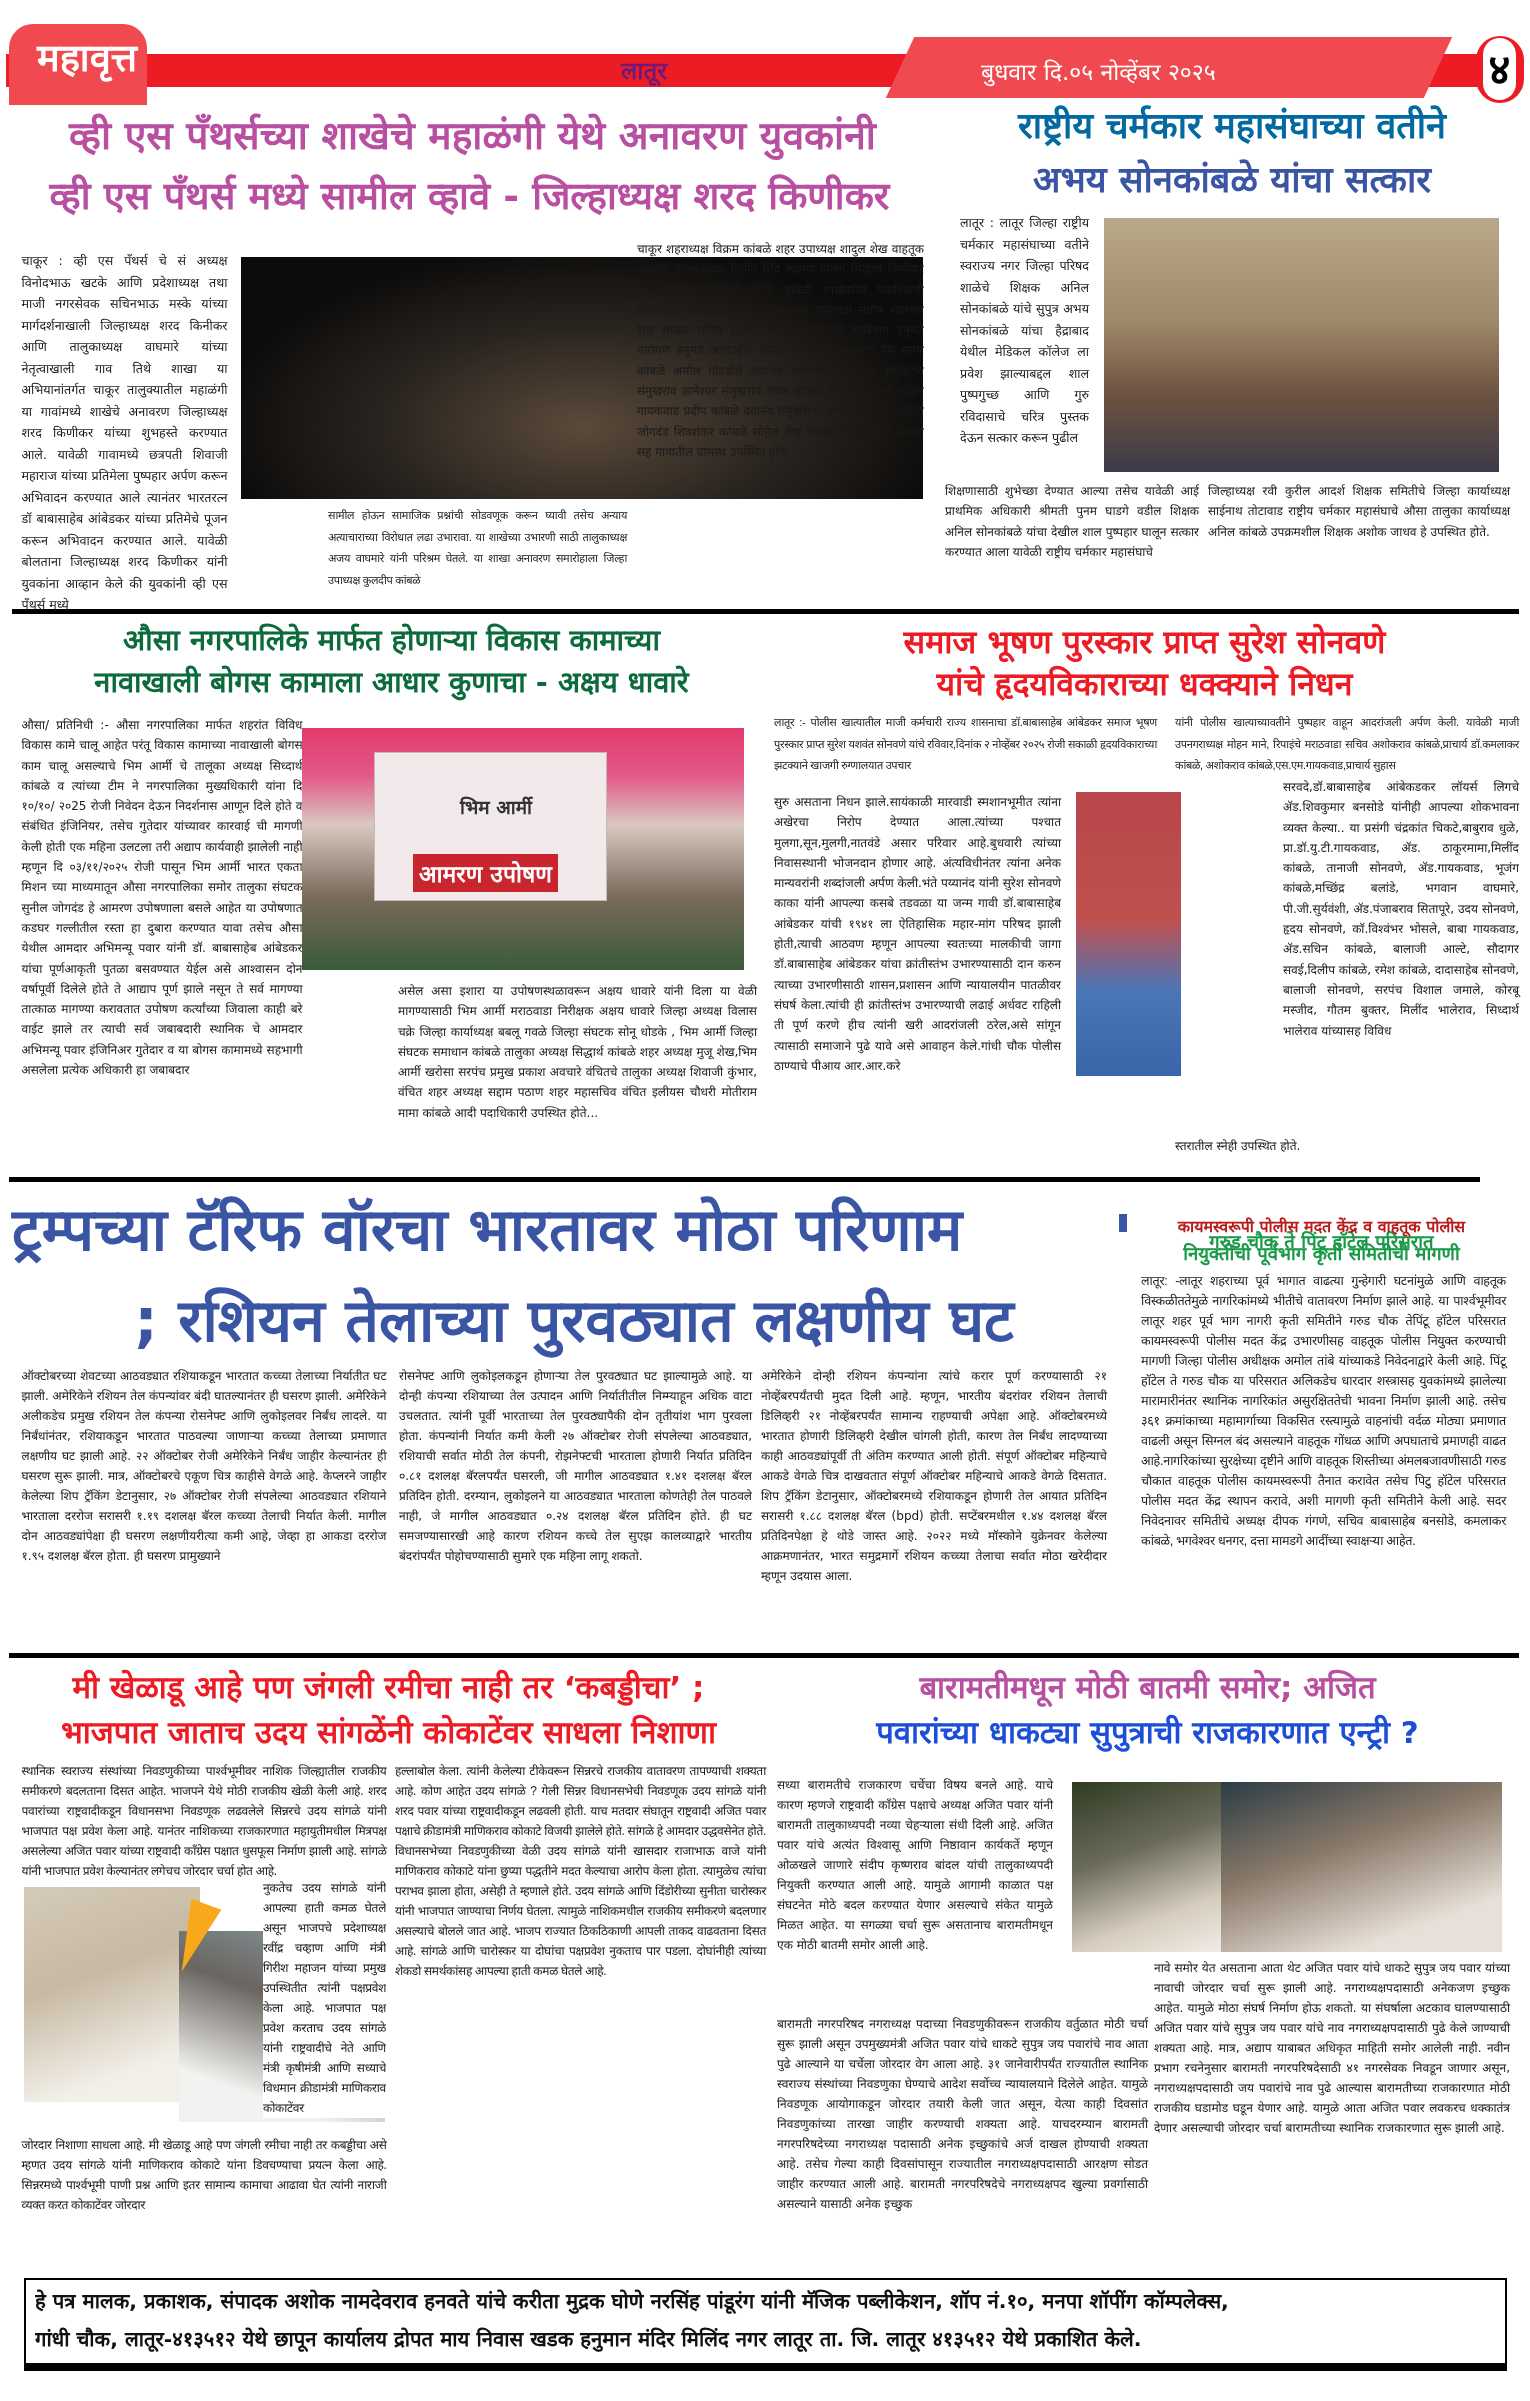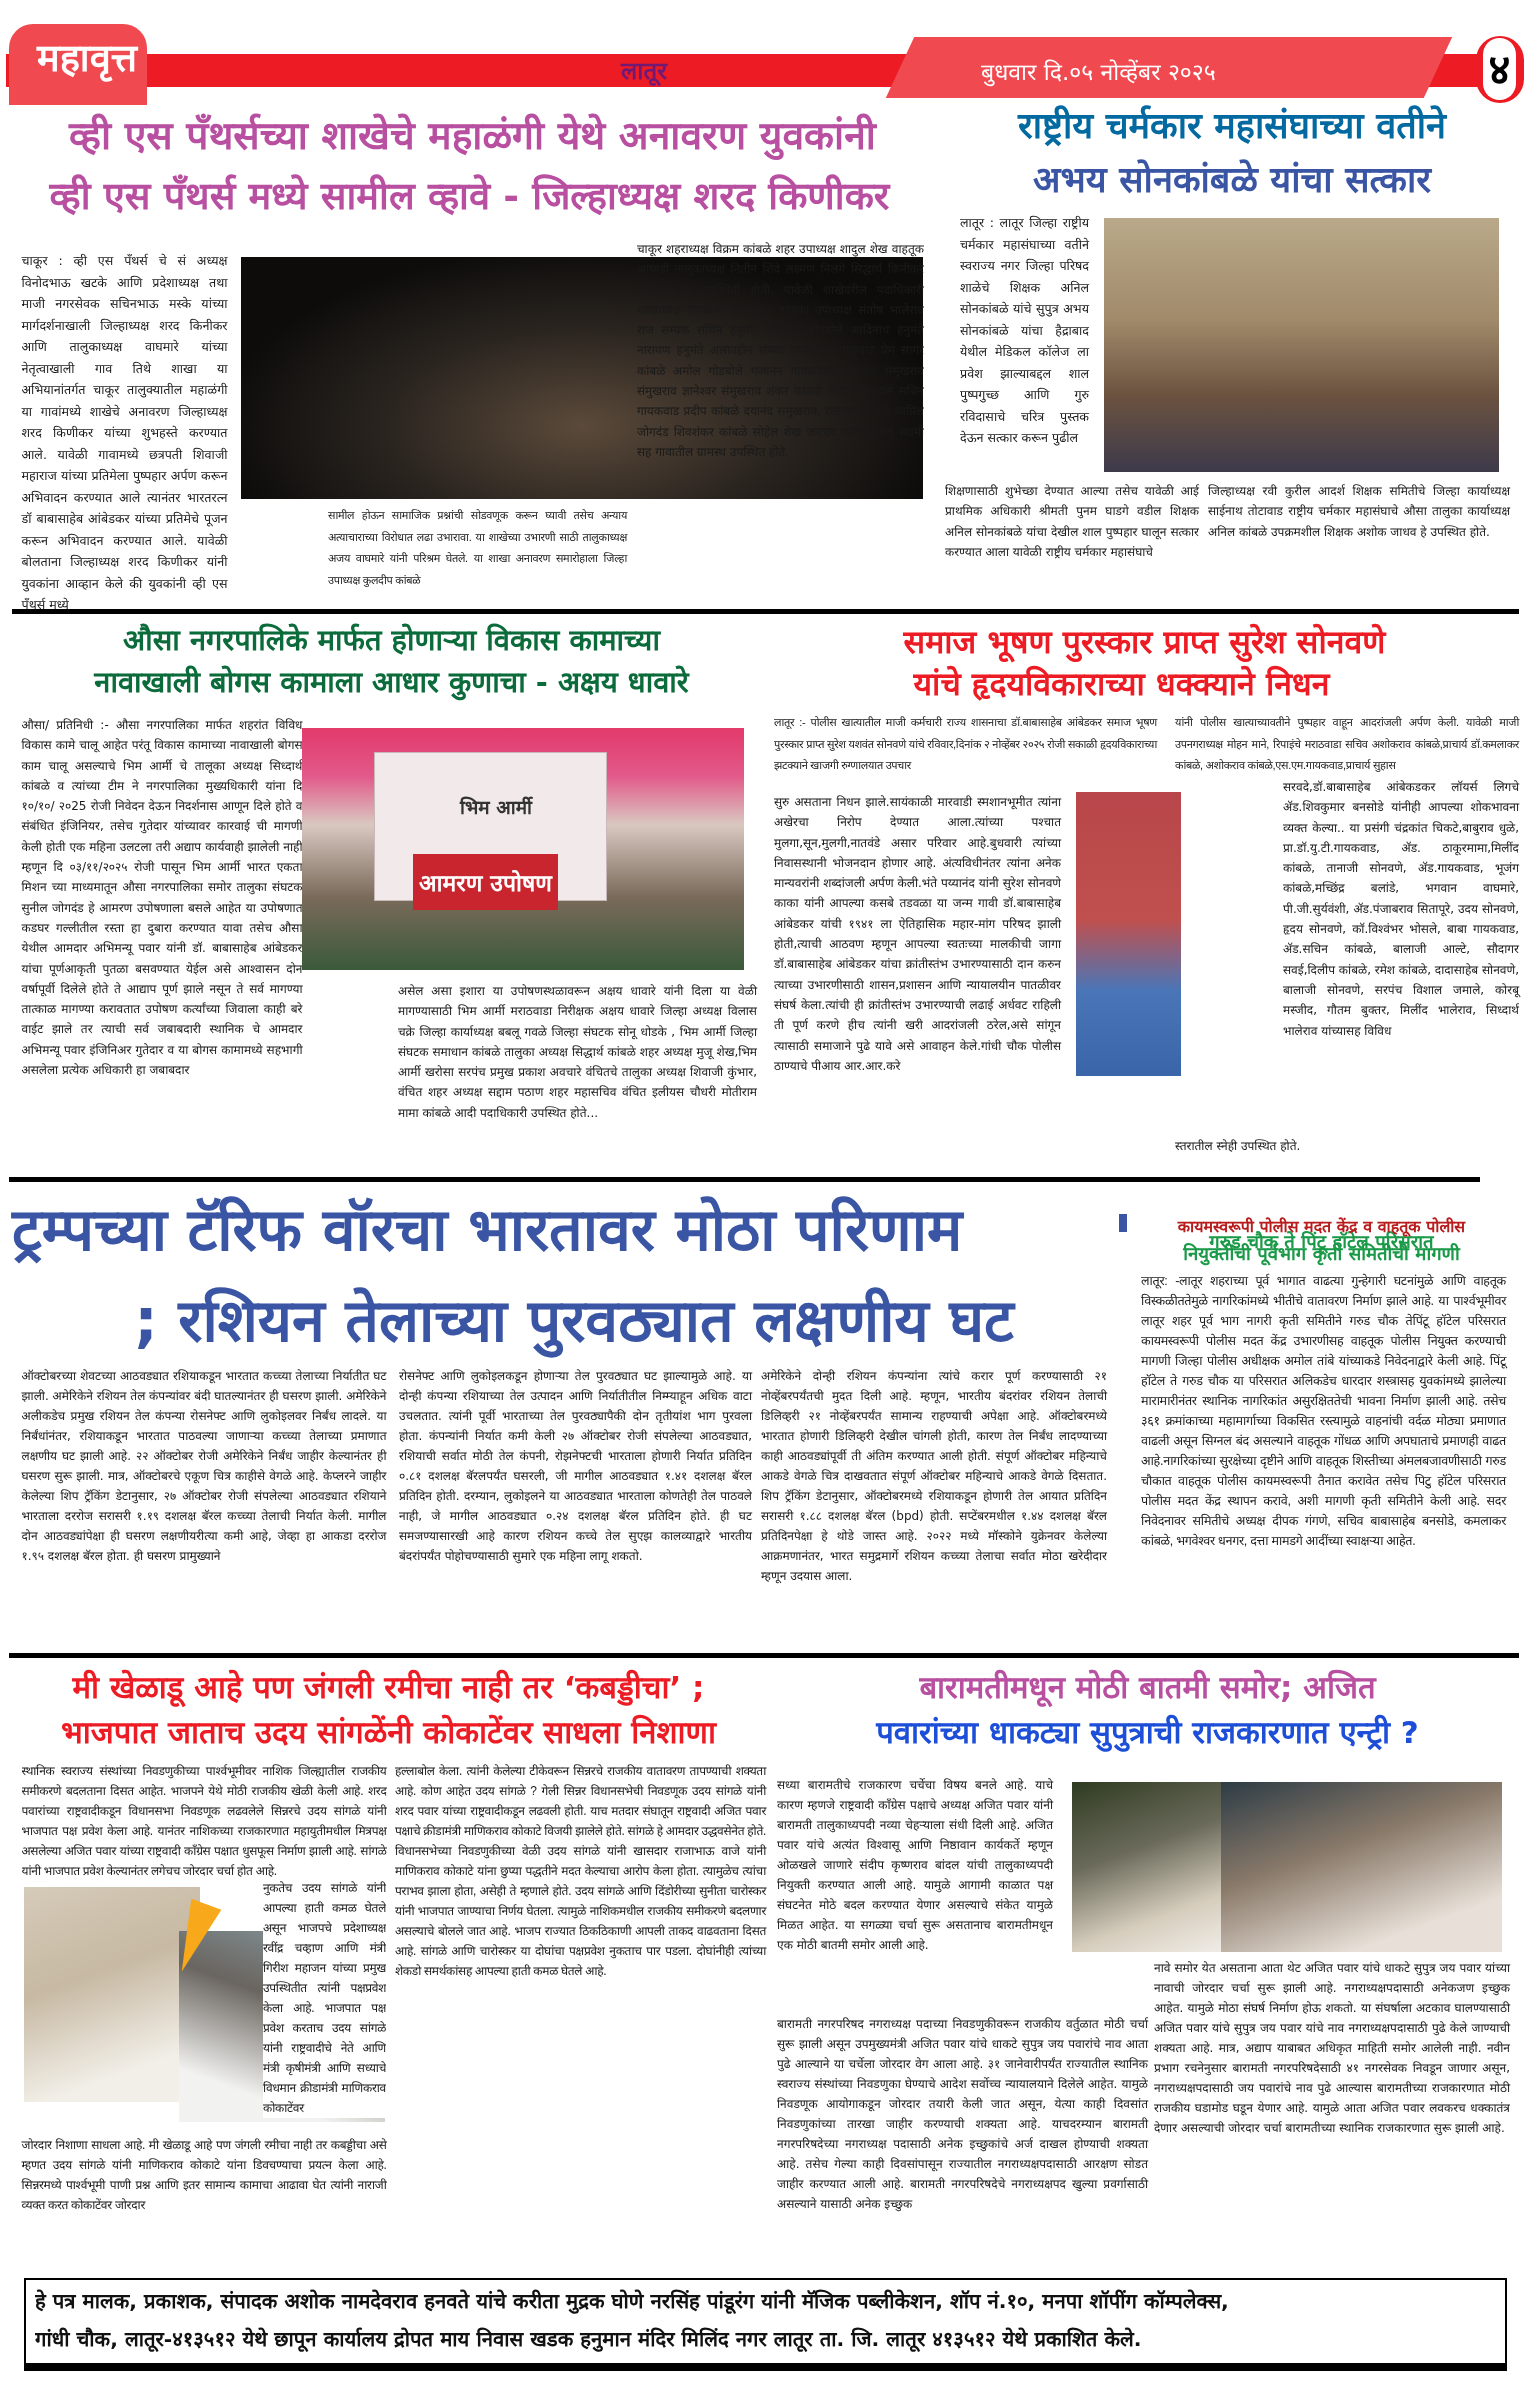--- a/index.html
+++ b/index.html
@@ -59,26 +59,26 @@
 <div class="abs body-text" style="left:1208px;top:481px;width:302px;font-size:12px;line-height:20.3px;">जिल्हाध्यक्ष रवी कुरील आदर्श शिक्षक समितीचे जिल्हा कार्याध्यक्ष साईनाथ तोटावाड राष्ट्रीय चर्मकार महासंघाचे औसा तालुका कार्याध्यक्ष अनिल कांबळे उपक्रमशील शिक्षक अशोक जाधव हे उपस्थित होते.</div>
 
 <div class="rule" style="left:12px;top:609px;width:1507px;height:4.8px;"></div>
 
 <div class="abs headline" style="left:24px;top:622px;width:735px;font-size:29px;color:#0b6b3a;">औसा नगरपालिके मार्फत होणाऱ्या विकास कामाच्या</div>
 <div class="abs headline" style="left:24px;top:664px;width:735px;font-size:29px;color:#0b6b3a;">नावाखाली बोगस कामाला आधार कुणाचा - अक्षय धावारे</div>
 <div class="abs body-text" style="left:21.5px;top:715px;width:281px;font-size:12px;line-height:20.3px;">औसा/ प्रतिनिधी :- औसा नगरपालिका मार्फत शहरांत विविध विकास कामे चालू आहेत परंतू विकास कामाच्या नावाखाली बोगस काम चालू असल्याचे भिम आर्मी चे तालूका अध्यक्ष सिध्दार्थ कांबळे व त्यांच्या टीम ने नगरपालिका मुख्यधिकारी यांना दि १०/१०/ २०25 रोजी निवेदन देऊन निदर्शनास आणून दिले होते व संबंधित इंजिनियर, तसेच गुतेदार यांच्यावर कारवाई ची मागणी केली होती एक महिना उलटला तरी अद्याप कार्यवाही झालेली नाही म्हणून दि ०३/११/२०२५ रोजी पासून भिम आर्मी भारत एकता मिशन च्या माध्यमातून औसा नगरपालिका समोर तालुका संघटक सुनील जोगदंड हे आमरण उपोषणाला बसले आहेत या उपोषणात कडघर गल्लीतील रस्ता हा दुबारा करण्यात यावा तसेच औसा येथील आमदार अभिमन्यू पवार यांनी डॉ. बाबासाहेब आंबेडकर यांचा पूर्णआकृती पुतळा बसवण्यात येईल असे आश्वासन दोन वर्षापूर्वी दिलेले होते ते आद्याप पूर्ण झाले नसून ते सर्व मागण्या तात्काळ मागण्या करावतात उपोषण कर्त्यांच्या जिवाला काही बरे वाईट झाले तर त्याची सर्व जबाबदारी स्थानिक चे आमदार अभिमन्यू पवार इंजिनिअर गुतेदार व या बोगस कामामध्ये सहभागी असलेला प्रत्येक अधिकारी हा जबाबदार</div>
 <div class="photo tent" style="left:302px;top:728px;width:442px;height:242px;">
   <div class="abs" style="left:72px;top:24px;width:233px;height:149px;background:#f2eaea;border:1.2px solid #c8b8b8;"></div>
   <div class="abs" style="left:144px;top:66px;font-size:19px;font-weight:bold;color:#333;margin-left:14px;">भिम आर्मी</div>
-  <div class="abs" style="left:111px;top:126px;font-size:23px;font-weight:bold;color:#fff;background:#c8252e;padding:12px 6px;">आमरण उपोषण</div>
+  <div class="abs" style="left:111px;top:126px;font-size:23px;font-weight:bold;color:#fff;background:#c8252e;padding:3px 6px;">आमरण उपोषण</div>
 </div>
 <div class="abs body-text" style="left:398px;top:981px;width:359px;font-size:12px;line-height:20.3px;">असेल असा इशारा या उपोषणस्थळावरून अक्षय धावारे यांनी दिला या वेळी मागण्यासाठी भिम आर्मी मराठवाडा निरीक्षक अक्षय धावारे जिल्हा अध्यक्ष विलास चक्रे जिल्हा कार्याध्यक्ष बबलू गवळे जिल्हा संघटक सोनू धोडके , भिम आर्मी जिल्हा संघटक समाधान कांबळे तालुका अध्यक्ष सिद्धार्थ कांबळे शहर अध्यक्ष मुजू शेख,भिम आर्मी खरोसा सरपंच प्रमुख प्रकाश अवचारे वंचितचे तालुका अध्यक्ष शिवाजी कुंभार, वंचित शहर अध्यक्ष सद्दाम पठाण शहर महासचिव वंचित इलीयस चौधरी मोतीराम मामा कांबळे आदी पदाधिकारी उपस्थित होते...</div>
 
 <div class="abs headline" style="left:771px;top:622px;width:747px;font-size:32px;color:#ed1c24;">समाज भूषण पुरस्कार प्राप्त सुरेश सोनवणे</div>
-<div class="abs headline" style="left:748px;top:664px;width:747px;font-size:32px;color:#ed1c24;">यांचे हृदयविकाराच्या धक्क्याने निधन</div>
+<div class="abs headline" style="left:771px;top:664px;width:747px;font-size:32px;color:#ed1c24;">यांचे हृदयविकाराच्या धक्क्याने निधन</div>
 <div class="abs cond" style="left:774px;top:712px;width:383px;">लातूर :- पोलीस खात्यातील माजी कर्मचारी राज्य शासनाचा डॉ.बाबासाहेब आंबेडकर समाज भूषण पुरस्कार प्राप्त सुरेश यशवंत सोनवणे यांचे रविवार,दिनांक २ नोव्हेंबर २०२५ रोजी सकाळी हृदयविकाराच्या झटक्याने खाजगी रुग्णालयात उपचार</div>
 <div class="photo portrait-red" style="left:1076px;top:792px;width:105px;height:284px;"></div>
 <div class="abs body-text" style="left:774px;top:792px;width:287px;font-size:12px;line-height:20.3px;">सुरु असताना निधन झाले.सायंकाळी मारवाडी स्मशानभूमीत त्यांना अखेरचा निरोप देण्यात आला.त्यांच्या पश्चात मुलगा,सून,मुलगी,नातवंडे असार परिवार आहे.बुधवारी त्यांच्या निवासस्थानी भोजनदान होणार आहे. अंत्यविधीनंतर त्यांना अनेक मान्यवरांनी शब्दांजली अर्पण केली.भंते पय्यानंद यांनी सुरेश सोनवणे काका यांनी आपल्या कसबे तडवळा या जन्म गावी डॉ.बाबासाहेब आंबेडकर यांची १९४१ ला ऐतिहासिक महार-मांग परिषद झाली होती,त्याची आठवण म्हणून आपल्या स्वतःच्या मालकीची जागा डॉ.बाबासाहेब आंबेडकर यांचा क्रांतीस्तंभ उभारण्यासाठी दान करुन त्याच्या उभारणीसाठी शासन,प्रशासन आणि न्यायालयीन पातळीवर संघर्ष केला.त्यांची ही क्रांतीस्तंभ उभारण्याची लढाई अर्धवट राहिली ती पूर्ण करणे हीच त्यांनी खरी आदरांजली ठरेल,असे सांगून त्यासाठी समाजाने पुढे यावे असे आवाहन केले.गांधी चौक पोलीस ठाण्याचे पीआय आर.आर.करे</div>
 <div class="abs cond" style="left:1175px;top:712px;width:344px;">यांनी पोलीस खात्याच्यावतीने पुष्पहार वाहून आदरांजली अर्पण केली. यावेळी माजी उपनगराध्यक्ष मोहन माने, रिपाइंचे मराठवाडा सचिव अशोकराव कांबळे,प्राचार्य डॉ.कमलाकर कांबळे, अशोकराव कांबळे,एस.एम.गायकवाड,प्राचार्य सुहास</div>
 <div class="abs body-text" style="left:1283px;top:777px;width:236px;font-size:12px;line-height:20.3px;">सरवदे,डॉ.बाबासाहेब आंबेकडकर लॉयर्स लिगचे ॲड.शिवकुमार बनसोडे यांनीही आपल्या शोकभावना व्यक्त केल्या.. या प्रसंगी चंद्रकांत चिकटे,बाबुराव धुळे, प्रा.डॉ.यु.टी.गायकवाड, ॲड. ठाकूरमामा,मिलींद कांबळे, तानाजी सोनवणे, ॲड.गायकवाड, भूजंग कांबळे,मच्छिंद्र बलांडे, भगवान वाघमारे, पी.जी.सुर्यवंशी, ॲड.पंजाबराव सितापूरे, उदय सोनवणे, हृदय सोनवणे, कॉ.विश्वंभर भोसले, बाबा गायकवाड, ॲड.सचिन कांबळे, बालाजी आल्टे, सौदागर सवई,दिलीप कांबळे, रमेश कांबळे, दादासाहेब सोनवणे, बालाजी सोनवणे, सरपंच विशाल जमाले, कोरबू मस्जीद, गौतम बुक्तर, मिलींद भालेराव, सिध्दार्थ भालेराव यांच्यासह विविध</div>
 <div class="abs body-text" style="left:1175px;top:1136px;width:239px;font-size:12px;">स्तरातील स्नेही उपस्थित होते.</div>
 
 <div class="rule" style="left:9px;top:1177px;width:1471px;height:4.8px;"></div>
 
 <div class="abs headline" style="left:12px;top:1193px;width:1124px;font-size:59px;color:#3a55a4;text-align:left;">ट्रम्पच्या टॅरिफ वॉरचा भारतावर मोठा परिणाम</div>

